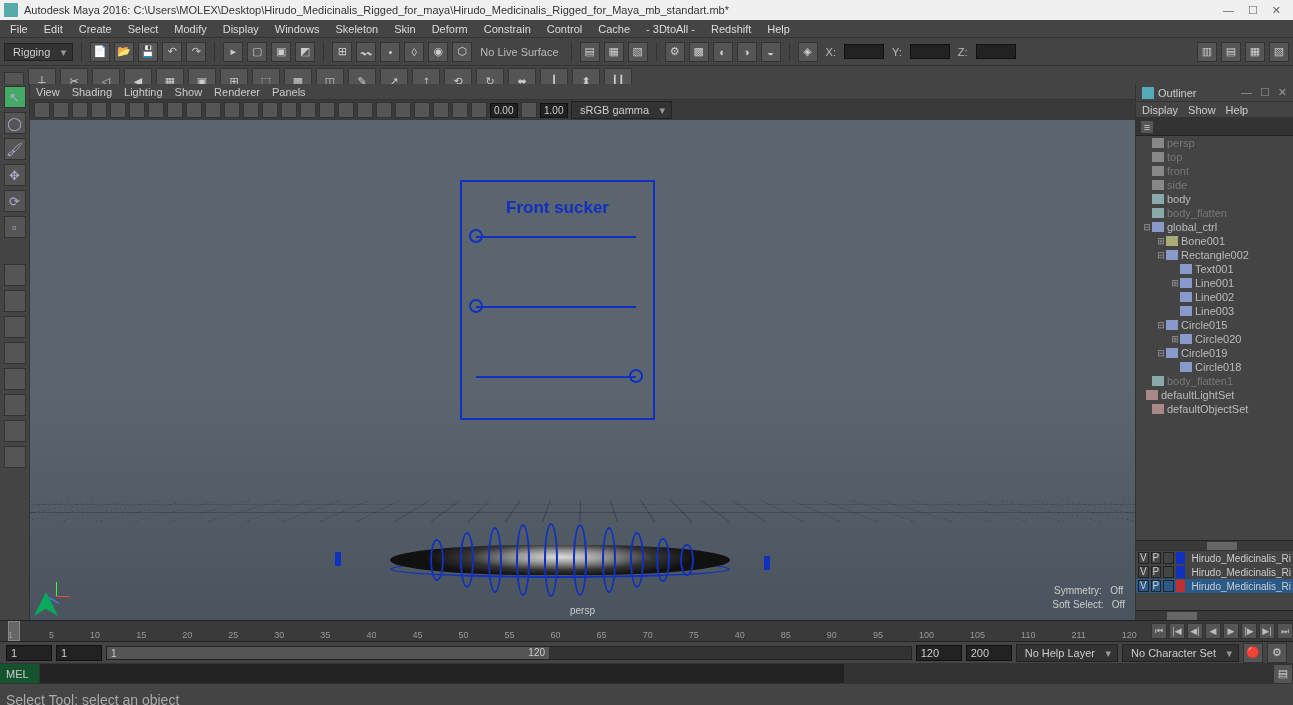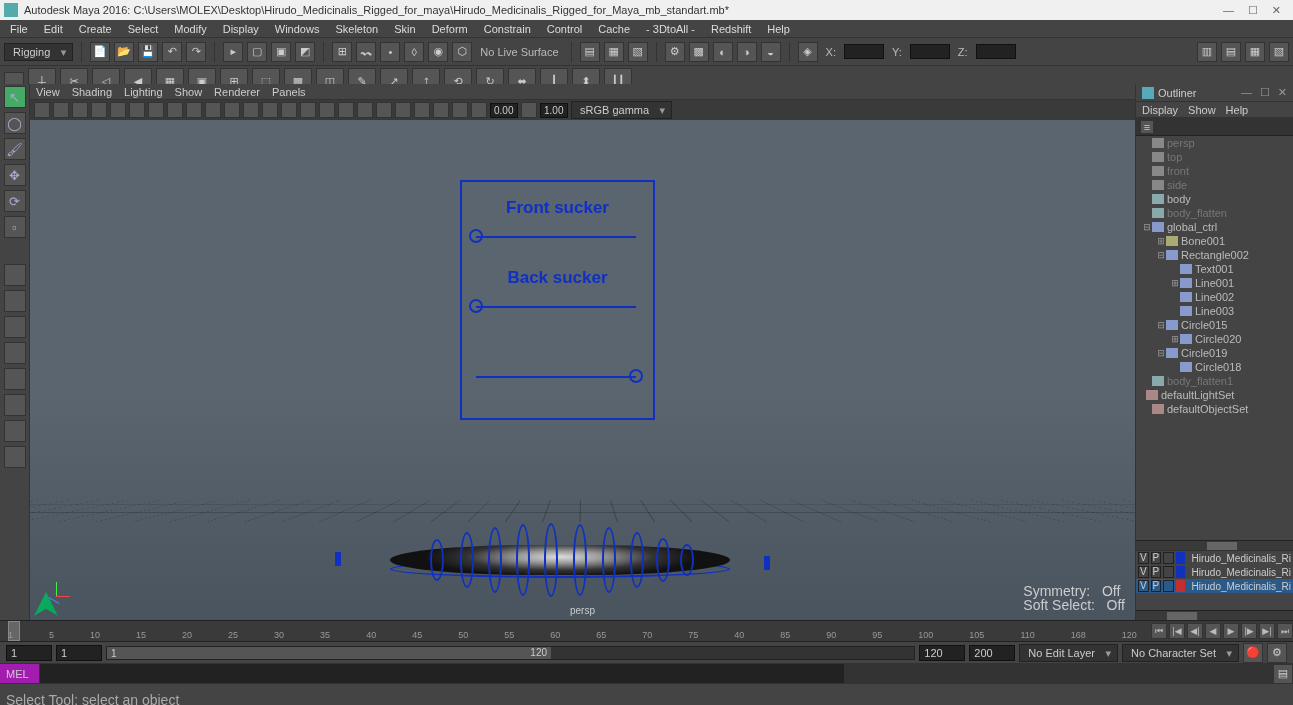--- a/index.html
+++ b/index.html
@@ -63,21 +63,21 @@
 .timeslider { height: 22px; background: #3a3a3a; border-top: 1px solid #222; border-bottom: 1px solid #222; display:flex; align-items:center }
 .timeslider .tick-area{ flex:1; position:relative; height:100%; margin:0 8px}
 .timeslider .ticks{ position:absolute; inset:0; display:flex; justify-content:space-between; font-size:9px; color:#999; align-items:flex-end; padding-bottom:1px }
 .timeslider .cursor{ position:absolute; left:0; top:0; width:12px; height:100%; background:#666; border:1px solid #888 }
 .range-row{ height:22px; display:flex; align-items:center; gap:4px; padding:0 6px; border-bottom:1px solid #333 }
 .range-row .track{ flex:1; height:14px; background:#333; border:1px solid #222; position:relative }
 .range-row .track .handle{ position:absolute; left:0; width:55%; height:100%; background:#555 }
 .range-row input{ width:46px; background:#222; border:1px solid #111; color:#ccc; padding:1px 4px; font-size:11px }
 .range-row .selbox{ min-width:90px }
 .mel-row{ height:20px; display:flex; align-items:center; border-bottom:1px solid #333 }
-.mel-row .label{ width:40px; padding:0 6px; background:#a21caf; border-right:1px solid #333; height:100%; display:flex; align-items:center }
+.mel-row .label{ width:40px; padding:0 6px; background:#14532d; border-right:1px solid #333; height:100%; display:flex; align-items:center }
 .mel-row input{ flex:1; background:#222; border:none; color:#ccc; padding:2px 4px; font-size:11px; height:100% }
 .help-row{ height:18px; display:flex; align-items:center; padding:16px 6px; font-size:14px; color:#aaa }
 .playback{ display:flex; gap:2px; margin-left:6px }
 .playback .pbtn{ width:16px; height:16px; background:#555; border:1px solid #333; font-size:9px; display:flex; align-items:center; justify-content:center; color:#bbb }
 
 
 .rig-box{ position:absolute; left:430px; top:60px; width:195px; height:240px; border:2px solid #1030c0; background:transparent }
 .rig-label{ position:absolute; color:#1030c0; font-weight:bold; font-size:17px; width:100%; text-align:center }
 .rig-slider{ position:absolute; left:14px; height:2px; background:#1030c0; }
 .rig-slider .knob{ position:absolute; width:14px; height:14px; border:2px solid #1030c0; border-radius:50%; top:-7px; background:transparent }
@@ -88,21 +88,21 @@
   repeating-linear-gradient(90deg, rgba(0,0,0,0.25) 0 1px, transparent 1px 30px),
   repeating-linear-gradient(0deg, rgba(0,0,0,0.25) 0 1px, transparent 1px 30px);
   transform: rotateX(78deg); transform-origin: top center; }
 .model{ position:absolute; left:360px; top:425px; width:340px; height:30px;
   background: radial-gradient(ellipse 50% 80% at 50% 40%, #ddd 0%, #999 25%, #333 55%, #111 80%);
   border-radius: 50% / 60%; }
 .ctrl-ring{ position:absolute; border:2px solid #1030c0; border-radius:50%; }
 .small-dot{ position:absolute; width:6px; height:14px; background:#1030c0 }
 .base-ellipse{ position:absolute; border:2px solid #1030c0; border-radius:50% }
 
-.status-overlay{ position:absolute; right:10px; bottom:8px; text-align:left; font-size:14px; color:#ccc }
+.status-overlay{ position:absolute; right:10px; bottom:8px; text-align:center; font-size:10px; color:#ccc }
 .status-overlay div{ line-height:14px }
 .persp-label{ position:absolute; left:50%; bottom:4px; transform:translateX(-50%); font-size:10px; color:#ccc }
 .axis{ position:absolute; left:12px; bottom:10px; width:28px; height:28px }
 .axis .x{ position:absolute; left:14px; top:14px; width:14px; height:1px; background:#e44 }
 .axis .y{ position:absolute; left:14px; top:0; width:1px; height:14px; background:#4e4 }
 .axis .z{ position:absolute; left:6px; top:18px; width:12px; height:1px; background:#48e; transform:rotate(30deg) }
 .maya-logo{ position:absolute; left:4px; bottom:4px; width:24px; height:24px; background:linear-gradient(135deg,#1a6,#0a5); clip-path:polygon(0 100%,50% 0,100% 100%,50% 70%) }
 
 .scroll-h{ height:10px; background:#3a3a3a; border-top:1px solid #222; position:relative }
 .scroll-h .thumb{ position:absolute; left:45%; width:30px; height:8px; top:1px; background:#666 }
@@ -271,21 +271,20 @@
     <div class="viewport">
       <div class="grid">
           <div class="grid-inner"></div>
         </div>
 
       <div class="rig-box">
         <div class="rig-label" style="top:16px">Front sucker</div>
         <div class="rig-slider" style="top:54px; width:160px">
             <div class="knob" style="left:-7px"></div>
           </div>
-        <div class="rig-label" style="top:86px">Back sucker</div>
         <div class="rig-slider" style="top:124px; width:160px">
             <div class="knob" style="left:-7px"></div>
           </div>
         <div class="rig-slider" style="top:194px; width:160px">
             <div class="knob" style="left:153px"></div>
           </div>
       </div>
 
       <div class="base-ellipse" style="left:360px; top:440px; width:340px; height:18px"></div>
       <div class="model"></div>
@@ -492,21 +491,21 @@
           <span>65</span>
           <span>70</span>
           <span>75</span>
           <span>40</span>
           <span>85</span>
           <span>90</span>
           <span>95</span>
           <span>100</span>
           <span>105</span>
           <span>110</span>
-          <span>168</span>
+          <span>211</span>
           <span>120</span>
         </div>
     </div>
     <div class="playback">
       <span class="pbtn">⏮</span>
       <span class="pbtn">|◀</span>
       <span class="pbtn">◀|</span>
       <span class="pbtn">◀</span>
       <span class="pbtn">▶</span>
       <span class="pbtn">|▶</span>
@@ -516,21 +515,21 @@
   </div>
   <div class="range-row">
     <input value="1" style="">
     <input value="1" style="">
     <div class="track">
       <div class="handle"><span style="padding:0 4px;font-size:10px;color:#ccc">1</span>
       <span style="float:right;padding:0 4px;font-size:10px;color:#ccc">120</span></div>
     </div>
     <input value="120" style="">
     <input value="200" style="">
-    <div class="tb-select selbox">No Edit Layer</div>
+    <div class="tb-select selbox">No Help Layer</div>
     <div class="tb-select selbox">No Character Set</div>
     <span class="tb-btn">🔴</span>
     <span class="tb-btn">⚙</span>
   </div>
   <div class="mel-row">
     <div class="label">MEL</div>
     <input value="" style="">
     <div style="width:430px;background:#333;border-left:1px solid #222;height:100%"></div>
     <span class="tb-btn">▤</span>
   </div>

